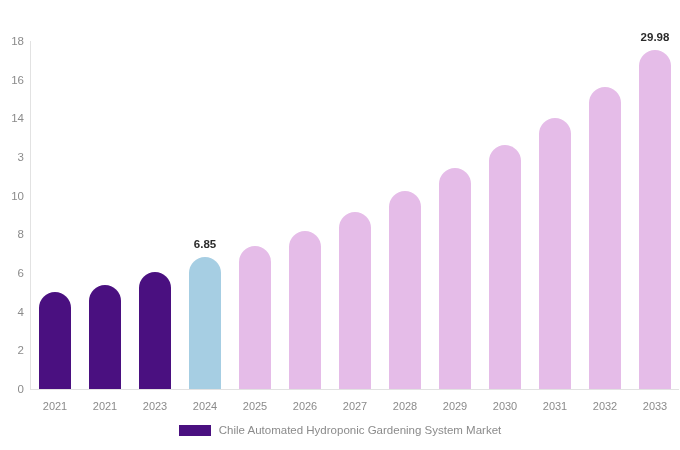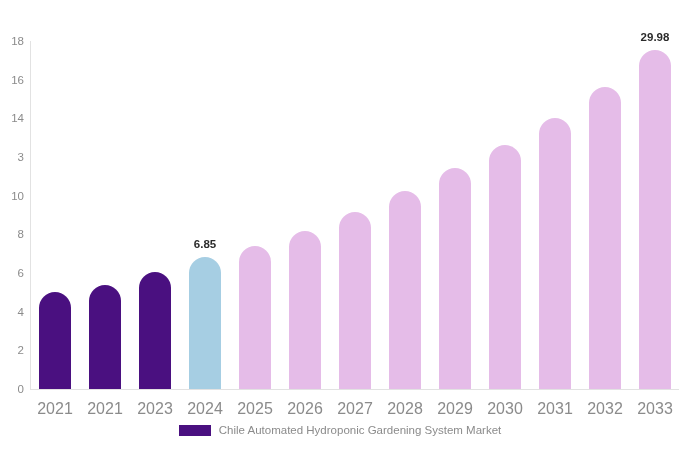--- a/index.html
+++ b/index.html
@@ -56,21 +56,21 @@
     bottom: 0;
     width: 32px;
     border-radius: 16px 16px 0 0;
   }
   
   .x-tick {
     position: absolute;
     top: 100%;
     margin-top: 11px;
     transform: translateX(-50%);
-    font-size: 16px;
+    font-size: 11px;
     color: #8b8b8b;
     white-space: nowrap;
   }
   
   .bar-label {
     position: absolute;
     transform: translateX(-50%);
     font-size: 11.5px;
     font-weight: bold;
     color: #2b2b2b;

